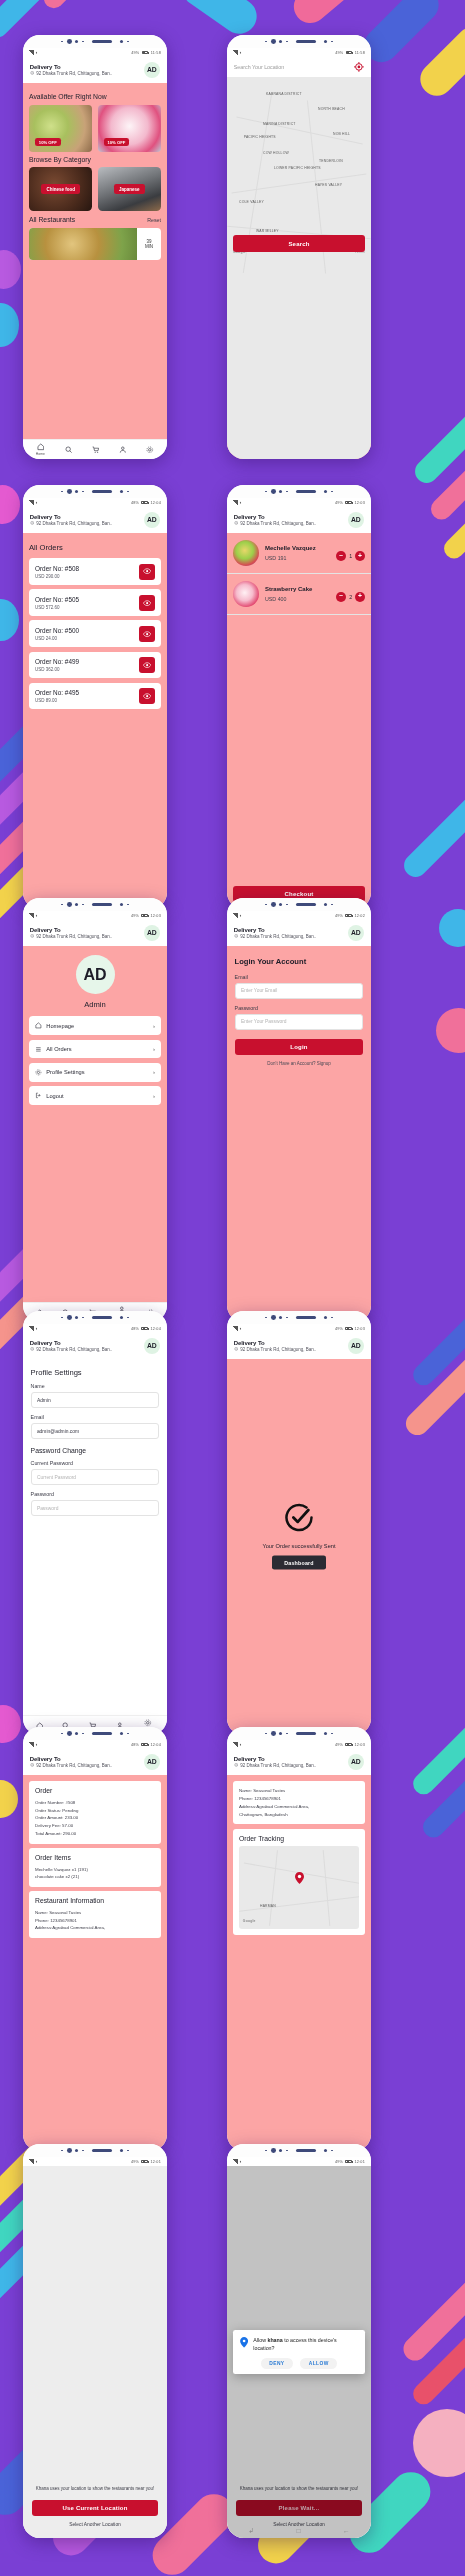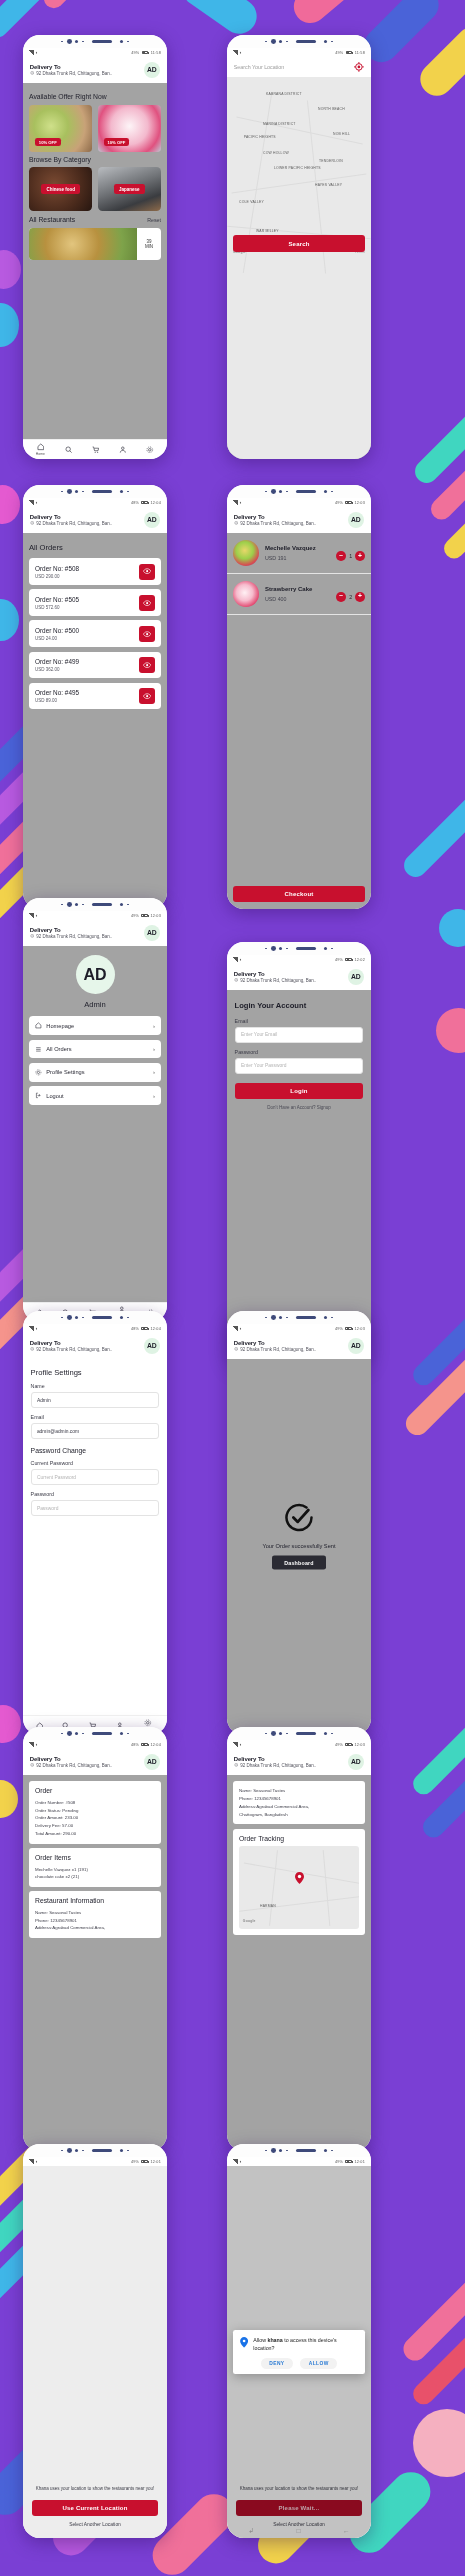--- a/index.html
+++ b/index.html
@@ -53,21 +53,21 @@
   }
   .delhead h4 { font-size:6px; font-weight:bold; color:#1d1d28; letter-spacing:-0.1px; }
   .delhead .addr { font-size:4.5px; color:#55555f; margin-top:1.5px; display:flex; align-items:center; gap:1.9px; white-space:nowrap; overflow:hidden; }
   .pinico { width:4.5px;height:4.5px;flex:0 0 4.5px; }
   .avatar {
     width:16.7px;height:16.7px;border-radius:50%;background:#dff3e4;
     display:flex;align-items:center;justify-content:center;
     font-size:6.8px;font-weight:bold;color:#1d1d28;flex:0 0 16.7px;
   }
 
-  .screen { flex:1; background:#a3a3a3; overflow:hidden; position:relative; }
+  .screen { flex:1; background:#fca5a5; overflow:hidden; position:relative; }
   .scroll { padding:6px; }
 
   .sect-title { font-size:6.8px; color:#23232e; margin:3.8px 0 4.5px; }
   .sect-row { display:flex; align-items:center; justify-content:space-between; margin:5.3px 0 4.5px; }
   .sect-row .rst { font-size:5.3px; color:#3a3a46; }
 
   .cards2 { display:flex; gap:5.3px; }
   .foodcard { flex:1; height:47px; border-radius:3.8px; position:relative; overflow:hidden; }
   .badge {
     position:absolute; left:6px; bottom:5.3px; background:#c8102e; color:#fff;
@@ -651,21 +651,21 @@
     </div>
     <div class="navitem">
       <svg width="7.6" height="7.6" viewBox="0 0 24 24">
           <circle cx="12" cy="12" r="4" fill="none" stroke="#2b2b38" stroke-width="2"></circle>
           <circle cx="12" cy="12" r="9" fill="none" stroke="#2b2b38" stroke-width="2" stroke-dasharray="3 3"></circle>
         </svg>
     </div>
   </div>
 </div>
 
-<div class="phone" style="left:227px;top:898px;margin-top:44px;">
+<div class="phone" style="left:227px;top:898px;">
   <div class="notch">
     <i class="nd s"></i>
       <i class="nd b"></i>
       <i class="nd"></i>
       <i class="nd s"></i>
     <i class="nbar"></i>
       <i class="nd"></i>
       <i class="nd s"></i>
   </div>
   <div class="statusbar">

